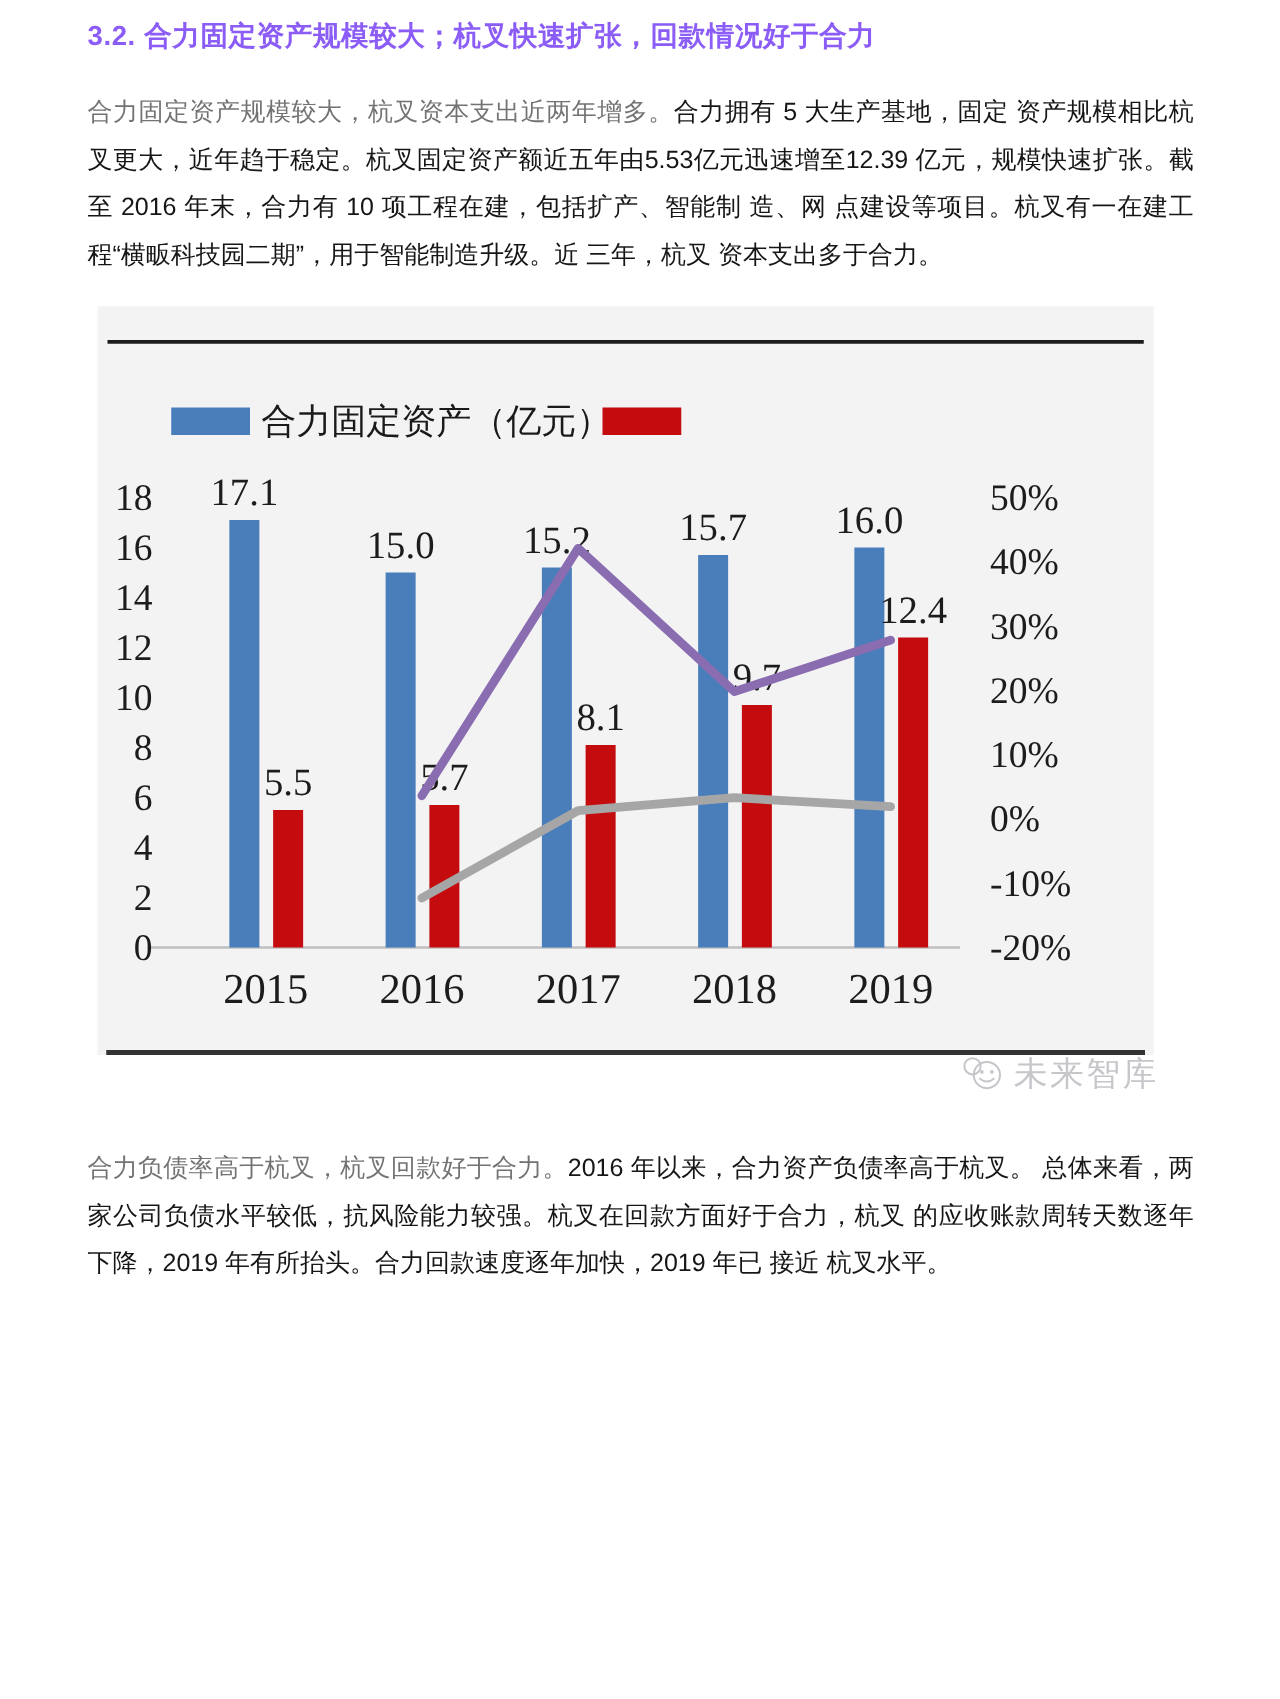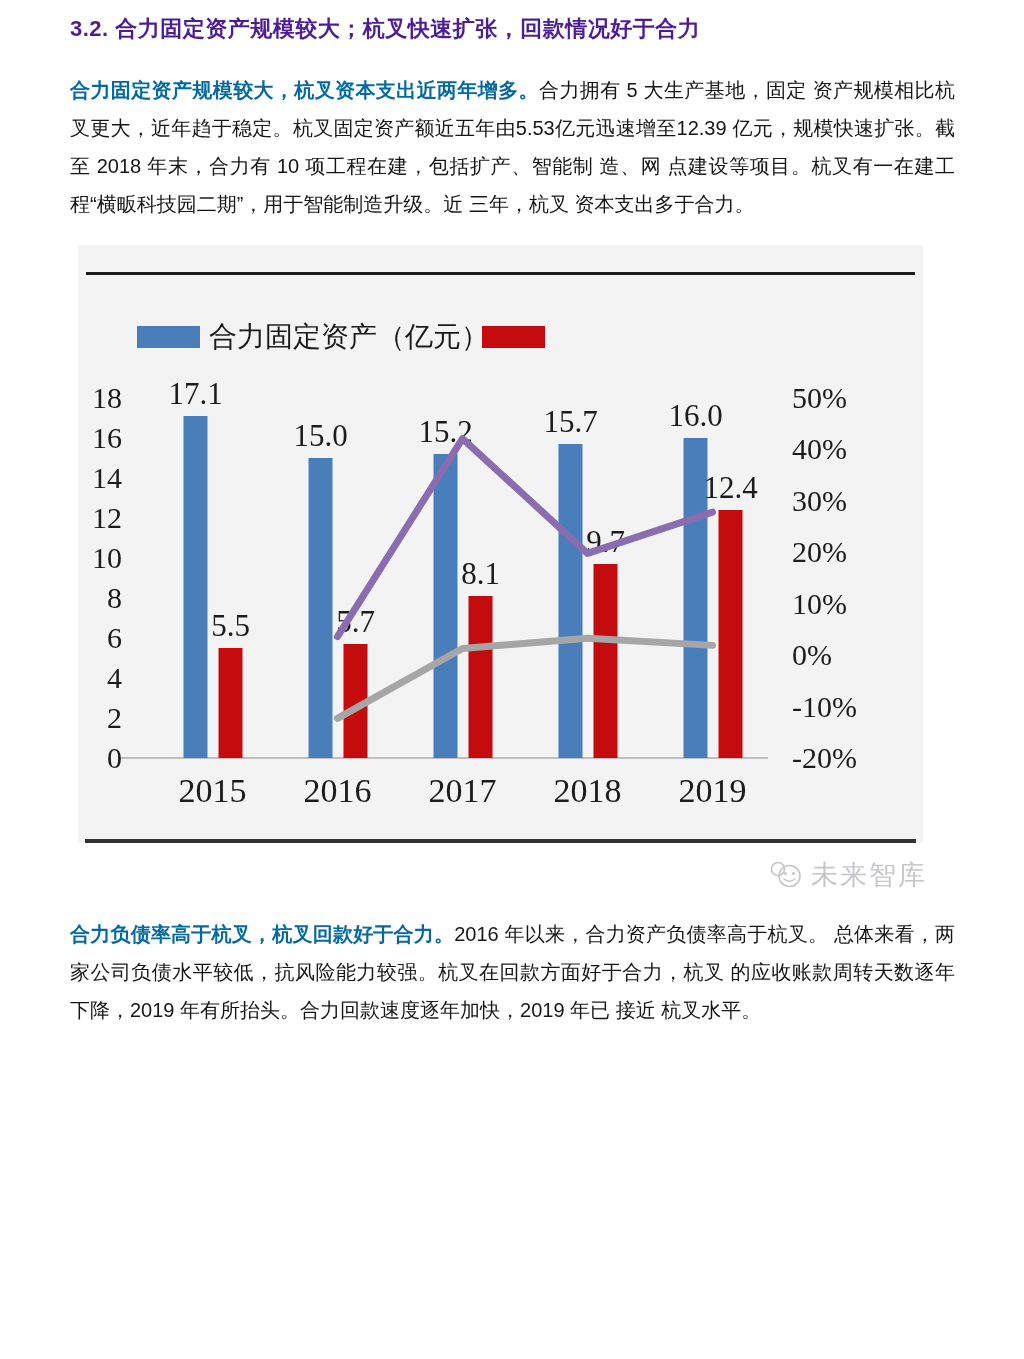--- a/index.html
+++ b/index.html
@@ -6,29 +6,29 @@
   html, body { background: #ffffff; }
   body {
     width: 1024px; height: 1359px;
     font-family: "Liberation Sans", sans-serif;
     color: #1a1a1a;
     overflow: hidden;
   }
   .page { padding: 14px 69px 0 70px; }
 
   .section-heading {
-    font-size: 22px; font-weight: 700; color: #4c1d95;
+    font-size: 22px; font-weight: 700; color: #8b5cf6;
     letter-spacing: 0.5px;
   }
   .para {
     margin-top: 27px;
     font-size: 20px; line-height: 38px;
     text-align: justify; color: #161616;
   }
-  .para b { font-weight: 700; color: #0369a1; }
+  .para b { font-weight: 400; color: #737373; }
   .para.second { margin-top: 72px; }
 
   
   .figure {
     position: relative;
     margin-top: 22px; margin-left: 8px;
     width: 845px;
     background: #f3f3f4;
     padding-top: 16px;
   }
@@ -58,38 +58,38 @@
   .chart-wrap { margin-top: 14px; }
   svg text {
     font-family: "Liberation Serif", serif;
     fill: #1c1c1c;
   }
   .figure-bottom-rule {
     border-top: 4px solid #333;
     margin: 2px 7px 0 7px;
   }
   .watermark {
-    position: absolute; right: -4px; top: 612px;
+    position: absolute; right: -4px; top: 596px;
     display: flex; align-items: center;
     color: #c6c6cb;
     justify-content: flex-end;
   }
   .watermark-text {
     font-family: "Liberation Serif", serif;
     font-size: 27px; letter-spacing: 2px; margin-left: 6px;
   }
 </style>
 </head>
 <body>
 
 <div class="page">
 
   <div class="section-heading">3.2. 合力固定资产规模较大；杭叉快速扩张，回款情况好于合力</div>
 
-  <p class="para"><b>合力固定资产规模较大，杭叉资本支出近两年增多。</b><span>合力拥有 5 大生产基地，固定 资产规模相比杭叉更大，近年趋于稳定。杭叉固定资产额近五年由5.53亿元迅速增至12.39 亿元，规模快速扩张。截至 2018 年末，合力有 10 项工程在建，包括扩产、智能制 造、网 点建设等项目。杭叉有一在建工程“横畈科技园二期”，用于智能制造升级。近 三年，杭叉 资本支出多于合力。</span></p>
+  <p class="para"><b>合力固定资产规模较大，杭叉资本支出近两年增多。</b><span>合力拥有 5 大生产基地，固定 资产规模相比杭叉更大，近年趋于稳定。杭叉固定资产额近五年由5.53亿元迅速增至12.39 亿元，规模快速扩张。截至 2016 年末，合力有 10 项工程在建，包括扩产、智能制 造、网 点建设等项目。杭叉有一在建工程“横畈科技园二期”，用于智能制造升级。近 三年，杭叉 资本支出多于合力。</span></p>
 
   <div class="figure">
     <div class="figure-rule"></div>
 
     <div class="legend">
       <div class="legend-row">
         <div class="legend-item">
           <span class="legend-swatch" style="background: rgb(74, 126, 187);"></span>
           <span class="legend-label">合力固定资产（亿元）</span>
         </div>

